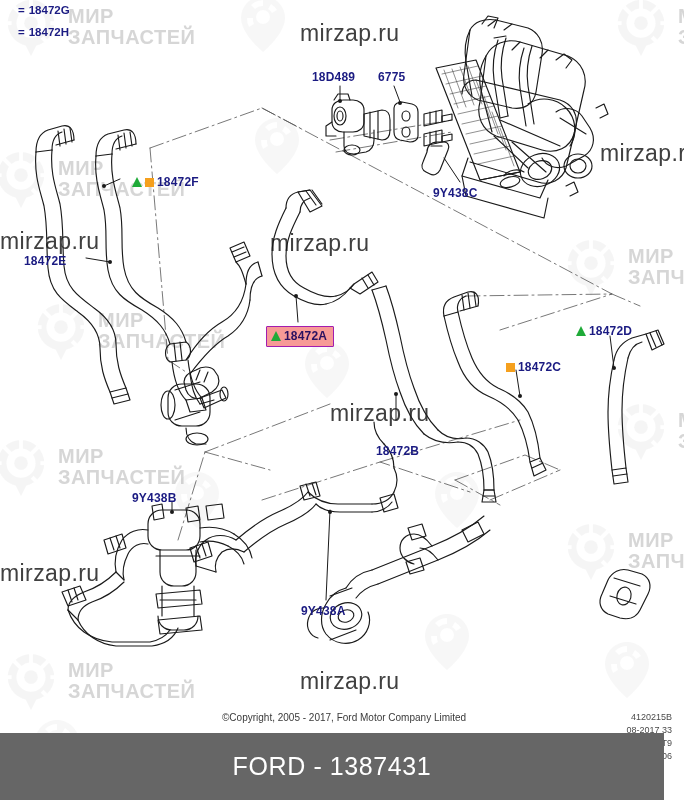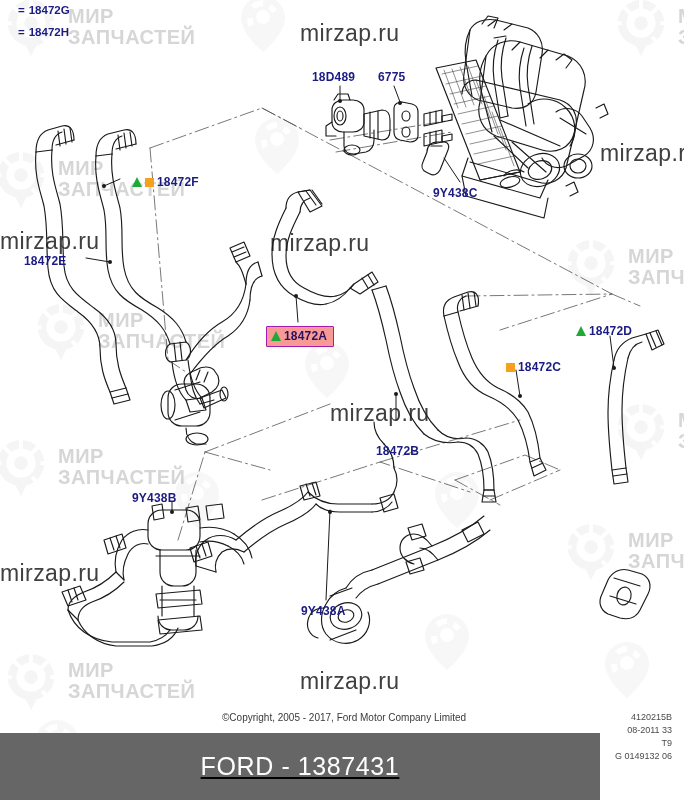--- a/index.html
+++ b/index.html
@@ -33,23 +33,23 @@
               color:#1b1b82;white-space:nowrap;}
   .legend-row .eq{margin:0 4px 0 2px;color:#1b1b82;}
 
   
   .copyright{position:absolute;z-index:4;font-size:10px;color:#3a3a3a;
              white-space:nowrap;}
   .meta{position:absolute;z-index:4;font-size:9px;color:#4a4a4a;
         text-align:right;line-height:1.45;white-space:nowrap;}
 
   
-  #bottombar{position:absolute;left:0;top:733px;width:600px;height:67px;
+  #bottombar{position:absolute;left:0;top:733px;width:664px;height:67px;
              background:#666666;z-index:6;display:flex;align-items:center;
-             justify-content:center;gap:42px;text-decoration:underline;}
+             justify-content:center;gap:42px;}
   #bottombar .bb{color:#ffffff;font-size:25px;letter-spacing:.6px;white-space:nowrap;}
 </style>
 </head>
 <body>
 
 <div id="watermarks">
     <div class="wm" style="left: 0px; top: -4px;">
       <div style="display:flex;align-items:center;gap:6px;">
         <svg viewBox="0 0 64 64" class="wm-logo">
           <g fill="#9a9a9a">
@@ -729,20 +729,20 @@
     <div class="lbl" style="left: 376px; top: 425px; margin-top: 19px;"><span>18472B</span></div>
     <div class="lbl" style="left: 506px; top: 360px;"><span class="sq"></span><span>18472C</span></div>
     <div class="lbl" style="left: 576px; top: 324px;"><span class="tri"></span><span>18472D</span></div>
     <div class="lbl" style="left: 132px; top: 491px;"><span>9Y438B</span></div>
     <div class="lbl" style="left: 301px; top: 604px;"><span>9Y438A</span></div>
   </div>
 
 <div class="copyright" style="left:222px;top:712px;">©Copyright, 2005 - 2017, Ford Motor Company Limited</div>
 <div class="meta" style="right:12px;top:664px;margin-top:47px;">
     <div>4120215B</div>
-    <div>08-2011 33</div>
+    <div>08-2017 33</div>
     <div>T9</div>
     <div>G 0149132 06</div>
   </div>
 
 <div id="bottombar">
   <span class="bb">FORD - 1387431</span>
 </div>
 
 </body></html>

